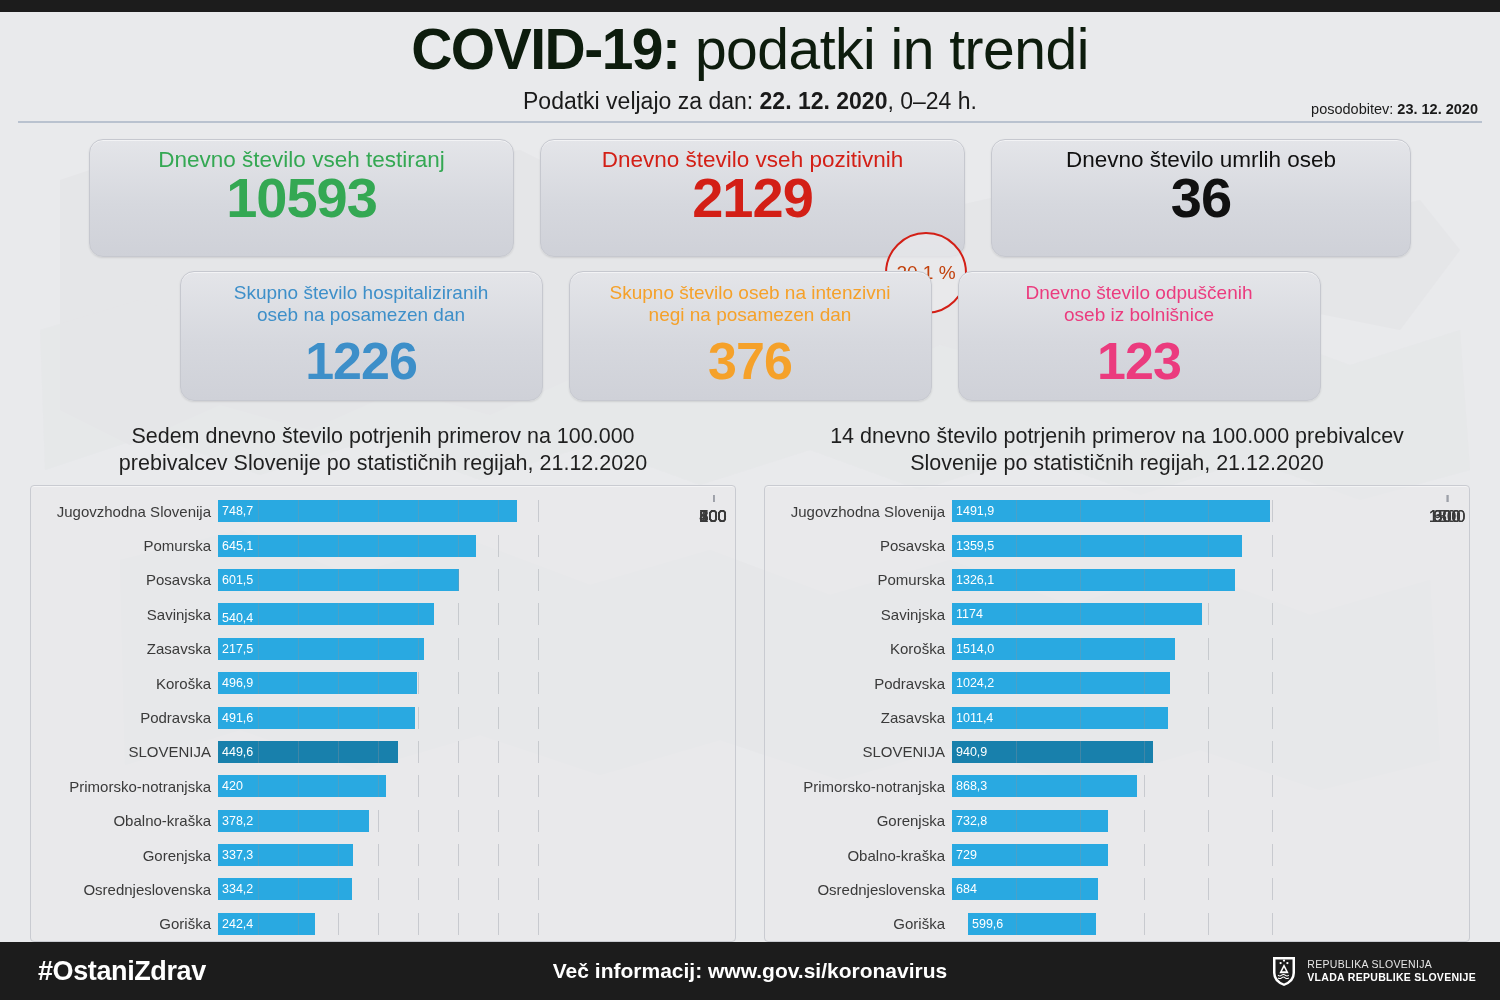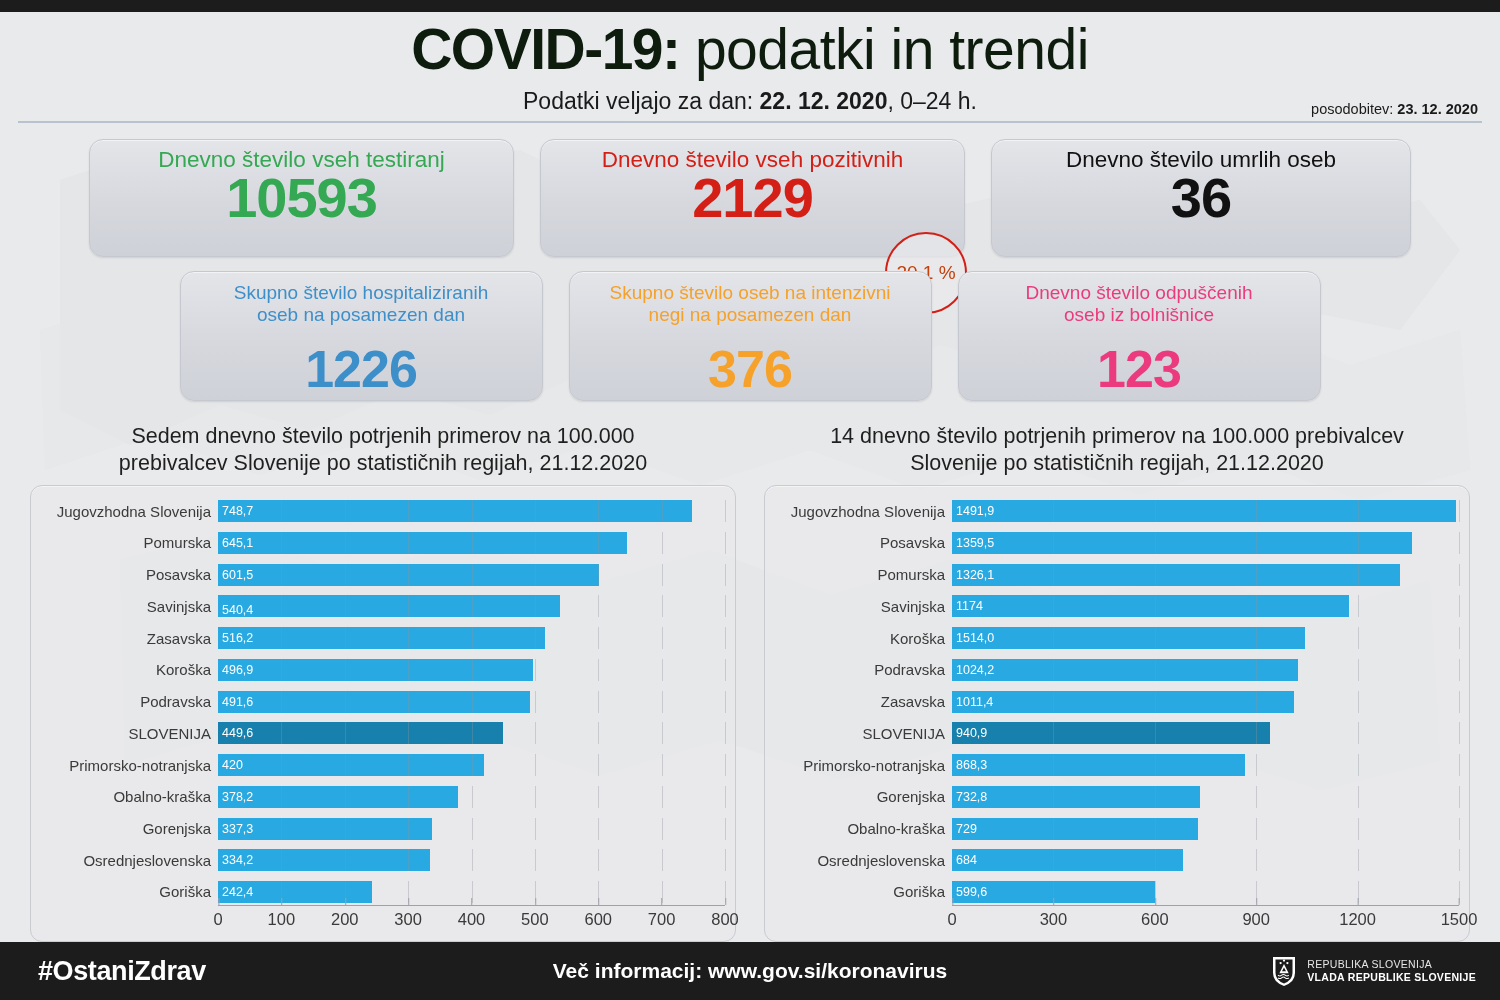--- a/index.html
+++ b/index.html
@@ -107,21 +107,21 @@
   }
 
   
   .row1 .card { width: 425px; height: 118px; }
   .row1 .card.c-deaths { width: 420px; }
 
   
   .cards-row2 { margin-top: 14px; }
   .row2 .card { width: 363px; height: 130px; padding-top: 10px; }
   .row2 .card .label { font-size: 19px; white-space: normal; }
-  .row2 .card .value { font-size: 52px; margin-top: 18px; }
+  .row2 .card .value { font-size: 52px; margin-top: 10px; }
 
   .c-tested .label, .c-tested .value { color: #34a853; }
   .c-positive .label, .c-positive .value { color: #d31f16; }
   .c-deaths .label, .c-deaths .value { color: #111; }
   .c-hosp .label, .c-hosp .value { color: #3d8fc9; }
   .c-icu .label, .c-icu .value { color: #f5a12a; }
   .c-released .label, .c-released .value { color: #eb3b7e; }
 
   
   .pct-bubble {
@@ -155,25 +155,24 @@
     line-height: 1.24;
     color: #1f1f1f;
     text-align: center;
     margin-bottom: 9px;
     padding: 0 10px;
   }
 
   .chart-panel {
     flex: 1;
     border: 1px solid #c9cbd1;
-    border-radius: 12px;
+    border-radius: 4px;
     background: rgba(232,233,236,.45);
-    padding: 14px 10px 6px 12px;
-    display: flex;
-    flex-direction: column;
+    padding: 14px 22px 6px 12px;
+    display: flex;
     box-shadow: inset 0 1px 0 rgba(255,255,255,.5);
   }
 
   .bars { flex: 1; display: flex; flex-direction: column; justify-content: space-between; }
 
   .bar-row {
     display: flex;
     align-items: center;
     height: 22px;
   }
@@ -421,21 +420,21 @@
               <div class="bar-track">
                 <div class="gridline" style="left: 12.5%;"></div>
                 <div class="gridline" style="left: 25%;"></div>
                 <div class="gridline" style="left: 37.5%;"></div>
                 <div class="gridline" style="left: 50%;"></div>
                 <div class="gridline" style="left: 62.5%;"></div>
                 <div class="gridline" style="left: 75%;"></div>
                 <div class="gridline" style="left: 87.5%;"></div>
                 <div class="gridline" style="left: 100%;"></div>
                 <div class="bar-fill" style="width: 64.525%;">
-                  <span class="bar-val">516,2</span>
+                  <span class="bar-val">217,5</span>
                 </div>
               </div>
             </div>
             <div class="bar-row">
               <div class="bar-label">Koroška</div>
               <div class="bar-track">
                 <div class="gridline" style="left: 12.5%;"></div>
                 <div class="gridline" style="left: 25%;"></div>
                 <div class="gridline" style="left: 37.5%;"></div>
                 <div class="gridline" style="left: 50%;"></div>
@@ -743,21 +742,21 @@
               </div>
             </div>
             <div class="bar-row">
               <div class="bar-label">Goriška</div>
               <div class="bar-track">
                 <div class="gridline" style="left: 20%;"></div>
                 <div class="gridline" style="left: 40%;"></div>
                 <div class="gridline" style="left: 60%;"></div>
                 <div class="gridline" style="left: 80%;"></div>
                 <div class="gridline" style="left: 100%;"></div>
-                <div class="bar-fill" style="width: 39.9733%;">
+                <div class="bar-fill" style="width: 39.9733%; margin-left: 16px;">
                   <span class="bar-val">599,6</span>
                 </div>
               </div>
             </div>
           </div>
         <div class="axis">
           <div class="axis-pad"></div>
           <div class="axis-area" id="axis-1">
             <div class="axis-line"></div>
           <div class="tick" style="left: 0%;">0</div>

